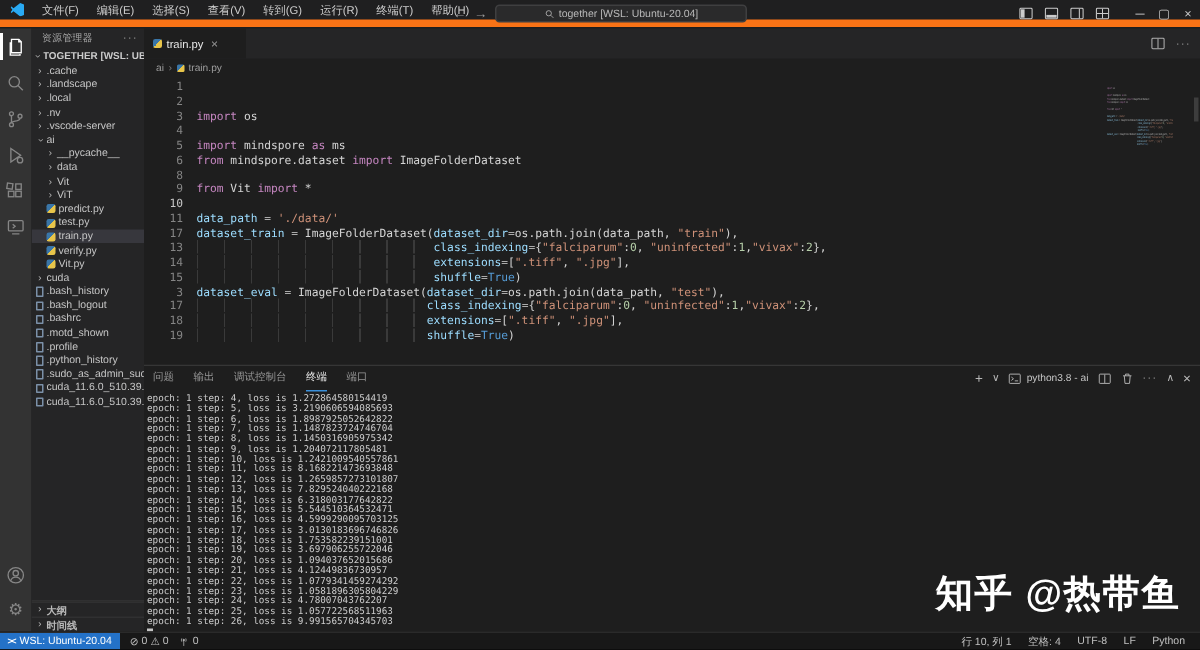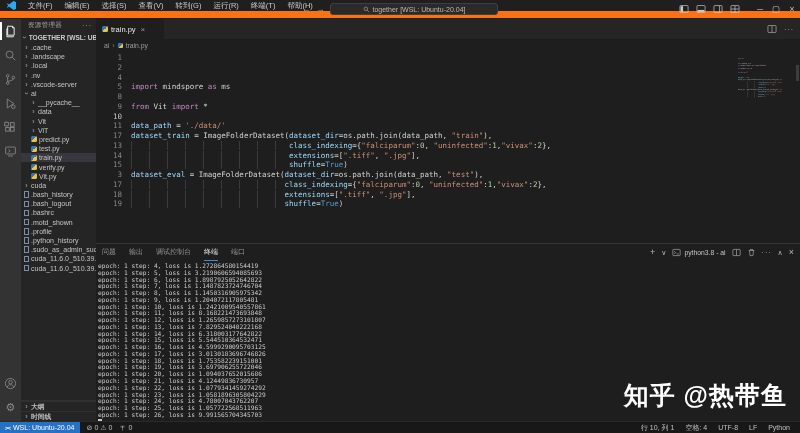--- a/index.html
+++ b/index.html
@@ -2,21 +2,21 @@
 <html><head>
 <meta charset="utf-8">
 <style>
   * { margin:0; padding:0; box-sizing:border-box; }
   html,body { background:#000; }
   .window { position:relative; width:800px; height:433px; background:#1e1e1e; overflow:hidden;
             font-family:"Liberation Sans", sans-serif; color:#cccccc; }
 
   
   .titlebar { position:relative; height:18px; background:#1f1f20; display:flex; align-items:center;
-              border-bottom:7px solid #f97316; }
+              border-bottom:5px solid #f97316; }
   .vscode-logo { width:9px; height:9px; margin:0 6px 0 7px; background:#29a9f2;
                  clip-path:polygon(72% 0,100% 12%,100% 88%,72% 100%,22% 62%,8% 74%,0 68%,14% 50%,0 32%,8% 26%,22% 38%); }
   .menubar { display:flex; align-items:center; height:100%; }
   .menu-item { font-size:7.5px; color:#cccccc; padding:0 6px; line-height:18px; cursor:default; }
   .title-center { position:absolute; left:50%; top:0; transform:translateX(-50%); height:18px;
                   display:flex; align-items:center; gap:5px; }
   .nav-arrow { font-size:9px; color:#9a9a9a; }
   .cmd-center { width:168px; height:12px; background:#2a2a2b; border:1px solid #3f3f40; border-radius:3px;
                 display:flex; align-items:center; justify-content:center; gap:3px; }
   .cmd-center .txt { font-size:7px; color:#b9b9b9; white-space:nowrap; }
@@ -364,22 +364,24 @@
       <div class="breadcrumb">
         <span class="crumb">ai</span>
         <span class="crumb-sep">›</span>
         <span class="bc-pyicon"></span>
         <span class="crumb">train.py</span>
       </div>
       <div class="code-area">
         <div class="code-lines" id="code-lines">
             <div class="cl"><span class="lnum">1</span></div>
             <div class="cl"><span class="lnum">2</span></div>
+            <div class="cl"><span class="lnum">3</span><span class="tk-k">import</span><span class="tk-w"> os</span></div>
             <div class="cl"><span class="lnum">4</span></div>
             <div class="cl"><span class="lnum">5</span><span class="tk-k">import</span><span class="tk-w"> mindspore </span><span class="tk-k">as</span><span class="tk-w"> ms</span></div>
+            <div class="cl"><span class="lnum">6</span><span class="tk-k">from</span><span class="tk-w"> mindspore.dataset </span><span class="tk-k">import</span><span class="tk-w"> ImageFolderDataset</span></div>
             <div class="cl"><span class="lnum">8</span></div>
             <div class="cl"><span class="lnum">9</span><span class="tk-k">from</span><span class="tk-w"> Vit </span><span class="tk-k">import</span><span class="tk-w"> *</span></div>
             <div class="cl"><span class="lnum active">10</span></div>
             <div class="cl"><span class="lnum">11</span><span class="tk-v">data_path</span><span class="tk-w"> = </span><span class="tk-s">'./data/'</span></div>
             <div class="cl"><span class="lnum">17</span><span class="tk-v">dataset_train</span><span class="tk-w"> = ImageFolderDataset(</span><span class="tk-v">dataset_dir</span><span class="tk-w">=os.path.join(data_path, </span><span class="tk-s">"train"</span><span class="tk-w">),</span></div>
             <div class="cl"><span class="lnum">13</span><span class="tk-ws">                                   </span><span class="tk-v">class_indexing</span><span class="tk-w">={</span><span class="tk-s">"falciparum"</span><span class="tk-w">:</span><span class="tk-n">0</span><span class="tk-w">, </span><span class="tk-s">"uninfected"</span><span class="tk-w">:</span><span class="tk-n">1</span><span class="tk-w">,</span><span class="tk-s">"vivax"</span><span class="tk-w">:</span><span class="tk-n">2</span><span class="tk-w">},</span></div>
             <div class="cl"><span class="lnum">14</span><span class="tk-ws">                                   </span><span class="tk-v">extensions</span><span class="tk-w">=[</span><span class="tk-s">".tiff"</span><span class="tk-w">, </span><span class="tk-s">".jpg"</span><span class="tk-w">],</span></div>
             <div class="cl"><span class="lnum">15</span><span class="tk-ws">                                   </span><span class="tk-v">shuffle</span><span class="tk-w">=</span><span class="tk-b">True</span><span class="tk-w">)</span></div>
             <div class="cl"><span class="lnum">3</span><span class="tk-v">dataset_eval</span><span class="tk-w"> = ImageFolderDataset(</span><span class="tk-v">dataset_dir</span><span class="tk-w">=os.path.join(data_path, </span><span class="tk-s">"test"</span><span class="tk-w">),</span></div>
             <div class="cl"><span class="lnum">17</span><span class="tk-ws">                                  </span><span class="tk-v">class_indexing</span><span class="tk-w">={</span><span class="tk-s">"falciparum"</span><span class="tk-w">:</span><span class="tk-n">0</span><span class="tk-w">, </span><span class="tk-s">"uninfected"</span><span class="tk-w">:</span><span class="tk-n">1</span><span class="tk-w">,</span><span class="tk-s">"vivax"</span><span class="tk-w">:</span><span class="tk-n">2</span><span class="tk-w">},</span></div>

